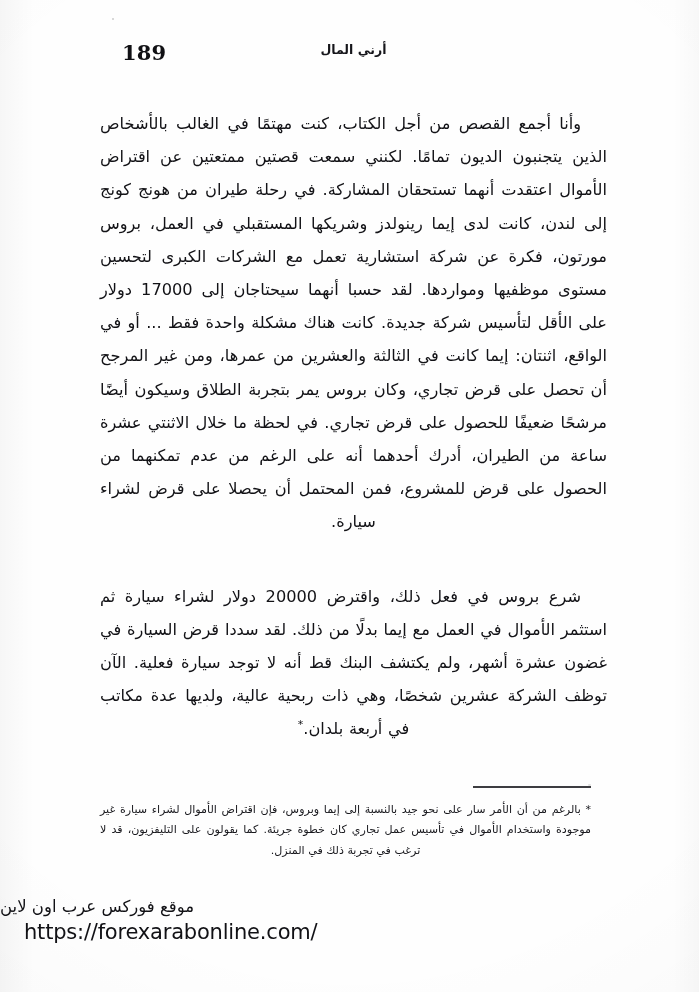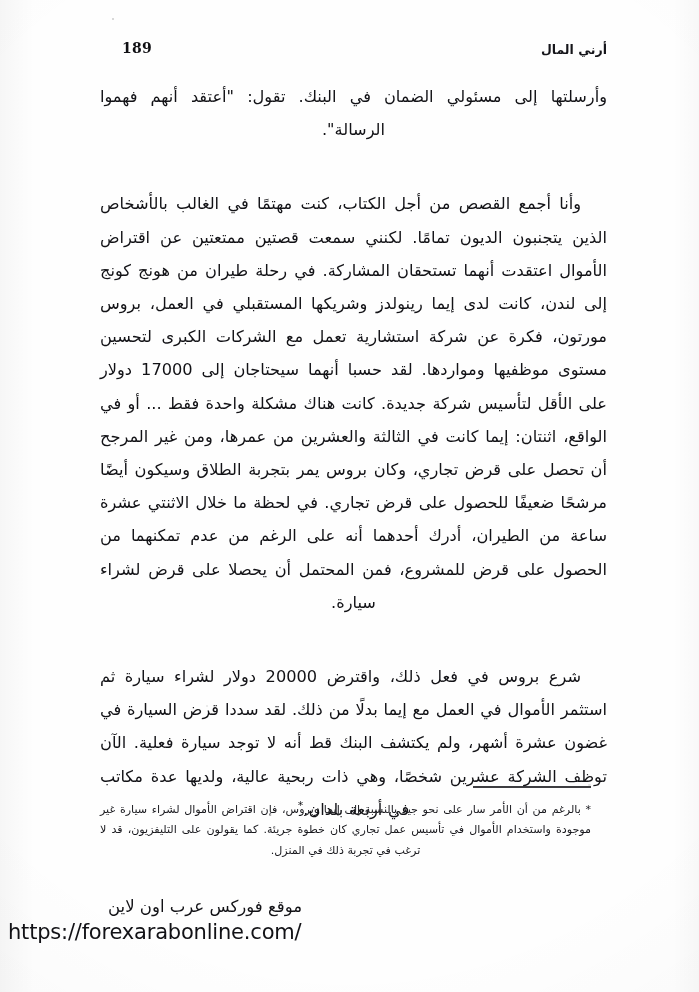--- a/index.html
+++ b/index.html
@@ -46,26 +46,27 @@
     position: relative;
     height: 26px;
     margin-bottom: 14px;
   }
   .folio {
     position: absolute;
     left: 22px;
     top: 0;
     font-family: "DejaVu Serif", "Liberation Serif", serif;
     font-weight: 700;
-    font-size: 14px;
+    font-size: 21px;
     letter-spacing: 0.2px;
     color: #101014;
     direction: ltr;
   }
   .head-title {
+    text-align: center;
     font-family: "DejaVu Sans", "Liberation Sans", sans-serif;
     font-weight: 700;
     font-size: 12.5px;
     color: #15151a;
     padding-top: 2px;
   }
 
   
   .body-text {
     margin-top: 4px;
@@ -126,30 +127,30 @@
   .watermark {
     position: absolute;
     left: 0;
     top: 896px;
     width: 420px;
     color: #111115;
   }
   .wm-ar {
     font-size: 16.5px;
     line-height: 22px;
-    text-align: center;
+    text-align: left;
     padding-right: 10px;
     letter-spacing: 0.2px;
   }
   .wm-url {
     direction: ltr;
     font-size: 21px;
     line-height: 27px;
     text-align: left;
-    margin-left: 8px;
+    margin-left: 24px;
     margin-top: 1px;
     letter-spacing: -0.2px;
     font-family: "DejaVu Sans", "Liberation Sans", sans-serif;
   }
 
   
   .speck {
     position: absolute;
     background: rgba(0,0,0,0.20);
     border-radius: 50%;
@@ -163,21 +164,20 @@
   <div class="scan-tone"></div>
 
   <div class="content">
 
     <div class="running-head">
       <div class="folio">189</div>
       <div class="head-title">أرني المال</div>
     </div>
 
     <div class="body-text">
-      <p class="para para-final">وأرسلتها إلى مسئولي الضمان في البنك. تقول: "أعتقد أنهم فهموا الرسالة".</p>
 
       <p class="para indent">وأنا أجمع القصص من أجل الكتاب، كنت مهتمًا في الغالب بالأشخاص الذين يتجنبون الديون تمامًا. لكنني سمعت قصتين ممتعتين عن اقتراض الأموال اعتقدت أنهما تستحقان المشاركة. في رحلة طيران من هونج كونج إلى لندن، كانت لدى إيما رينولدز وشريكها المستقبلي في العمل، بروس مورتون، فكرة عن شركة استشارية تعمل مع الشركات الكبرى لتحسين مستوى موظفيها ومواردها. لقد حسبا أنهما سيحتاجان إلى 17000 دولار على الأقل لتأسيس شركة جديدة. كانت هناك مشكلة واحدة فقط ... أو في الواقع، اثنتان: إيما كانت في الثالثة والعشرين من عمرها، ومن غير المرجح أن تحصل على قرض تجاري، وكان بروس يمر بتجربة الطلاق وسيكون أيضًا مرشحًا ضعيفًا للحصول على قرض تجاري. في لحظة ما خلال الاثنتي عشرة ساعة من الطيران، أدرك أحدهما أنه على الرغم من عدم تمكنهما من الحصول على قرض للمشروع، فمن المحتمل أن يحصلا على قرض لشراء سيارة.</p>
 
       <p class="para indent"><span>شرع بروس في فعل ذلك، واقترض 20000 دولار لشراء سيارة ثم استثمر الأموال في العمل مع إيما بدلًا من ذلك. لقد سددا قرض السيارة في غضون عشرة أشهر، ولم يكتشف البنك قط أنه لا توجد سيارة فعلية. الآن توظف الشركة عشرين شخصًا، وهي ذات ربحية عالية، ولديها عدة مكاتب في أربعة بلدان.</span><span class="fn-marker">*</span></p>
 
     </div>
   </div>
 
   <div class="footnote-zone">
     <div class="fn-rule"></div>

